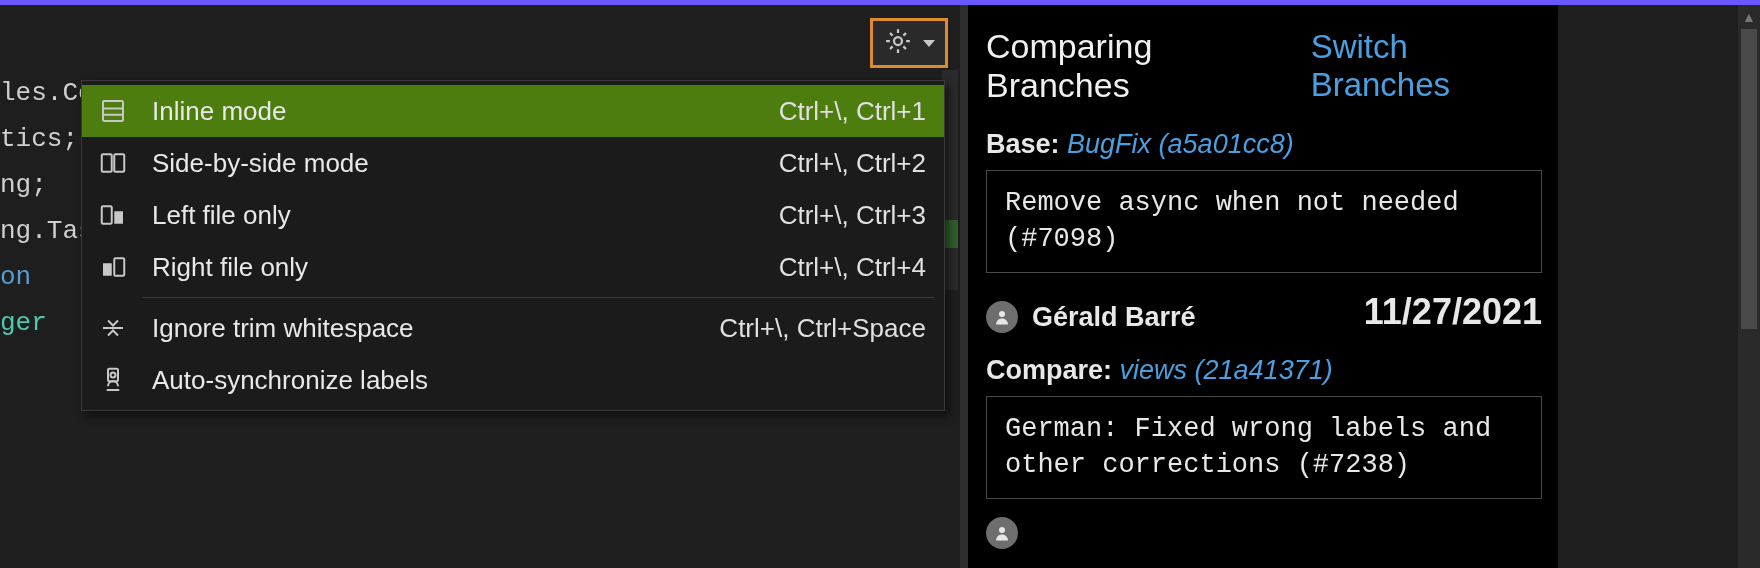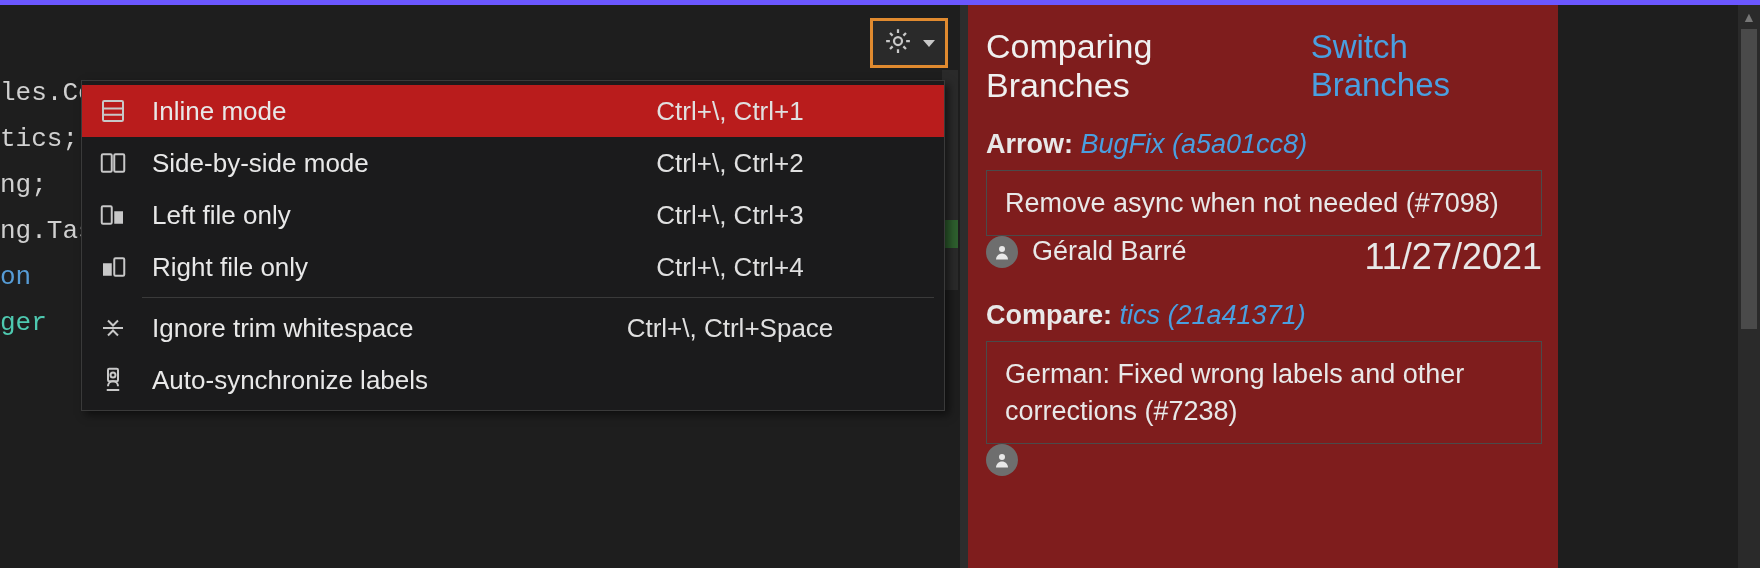--- a/index.html
+++ b/index.html
@@ -68,38 +68,38 @@
   }
   .menu-item {
     display: flex;
     align-items: center;
     height: 52px;
     padding: 0 18px 0 10px;
     font-size: 26px;
     color: #e8e8e8;
   }
   .menu-item.selected {
-    background: #b91c1c;
+    background: #4d7c0f;
   }
   .menu-icon {
     width: 42px;
     display: flex;
     align-items: center;
     justify-content: center;
     flex-shrink: 0;
   }
   .menu-icon svg { width: 30px; height: 30px; stroke: #c8c8c8; fill: none; stroke-width: 1.6; }
   .menu-label {
     flex: 0 0 auto;
     padding-left: 18px;
     width: 400px;
   }
   .menu-shortcut {
     flex: 1;
-    text-align: center;
+    text-align: right;
     color: #e0e0e0;
   }
   .menu-sep {
     height: 1px;
     background: #3a3a3a;
     margin: 4px 10px 4px 60px;
   }
   .vsplit {
     position: absolute;
     top: 5px;
@@ -107,21 +107,21 @@
     width: 8px;
     height: 563px;
     background: #2d2d2d;
   }
   .side-panel {
     position: absolute;
     top: 5px;
     left: 968px;
     width: 590px;
     height: 563px;
-    background: #7f1d1d;
+    background: #000000;
     padding: 22px 16px 0 18px;
     font-size: 27px;
   }
   .panel-title-row {
     display: flex;
     align-items: baseline;
     gap: 24px;
     margin-bottom: 24px;
   }
   .panel-title {
@@ -143,26 +143,29 @@
     color: #4a9fe0;
     font-weight: 400;
     font-style: italic;
   }
   .commit-box {
     border: 1px solid #4a4a4a;
     padding: 14px 18px;
     color: #e8e8e8;
     font-size: 27px;
     line-height: 1.35;
+    margin-bottom: 18px;
+    font-family: Liberation Mono, monospace;
   }
   .author-row {
     display: flex;
-    align-items: flex-start;
+    align-items: flex-end;
     gap: 14px;
     margin-bottom: 22px;
+    font-weight: bold;
   }
   .avatar-badge {
     width: 32px;
     height: 32px;
     background: #6e6e6e;
     border-radius: 50%;
     display: flex;
     align-items: center;
     justify-content: center;
     flex-shrink: 0;
@@ -319,39 +322,39 @@
 
 <div class="vsplit"></div>
 
 <div class="side-panel">
   <div class="panel-title-row">
     <div class="panel-title">Comparing Branches</div>
     <div class="link">Switch Branches</div>
   </div>
 
   <div class="section-label">
-    <span>Arrow:</span>
+    <span>Base:</span>
     <span class="section-link">BugFix (a5a01cc8)</span>
   </div>
   <div class="commit-box">Remove async when not needed (#7098)</div>
 
   <div class="author-row">
     <div class="avatar-badge">
       <svg viewBox="0 0 24 24">
           <circle cx="12" cy="8" r="4"></circle>
           <path d="M4 22c0-4.4 3.6-8 8-8s8 3.6 8 8z"></path>
         </svg>
     </div>
     <div class="author-name">Gérald Barré</div>
     <div class="author-date">11/27/2021</div>
   </div>
 
   <div class="section-label">
     <span>Compare:</span>
-    <span class="section-link">tics (21a41371)</span>
+    <span class="section-link">views (21a41371)</span>
   </div>
   <div class="commit-box">German: Fixed wrong labels and other corrections (#7238)</div>
 
   <div class="author-row" style="margin-bottom:0">
     <div class="avatar-badge">
       <svg viewBox="0 0 24 24">
           <circle cx="12" cy="8" r="4"></circle>
           <path d="M4 22c0-4.4 3.6-8 8-8s8 3.6 8 8z"></path>
         </svg>
     </div>

